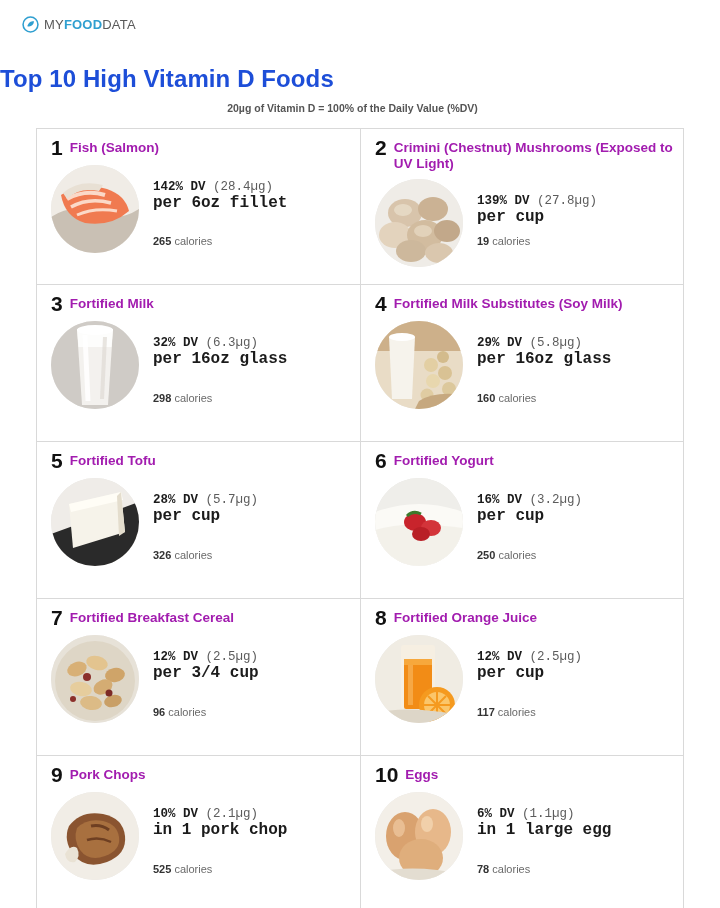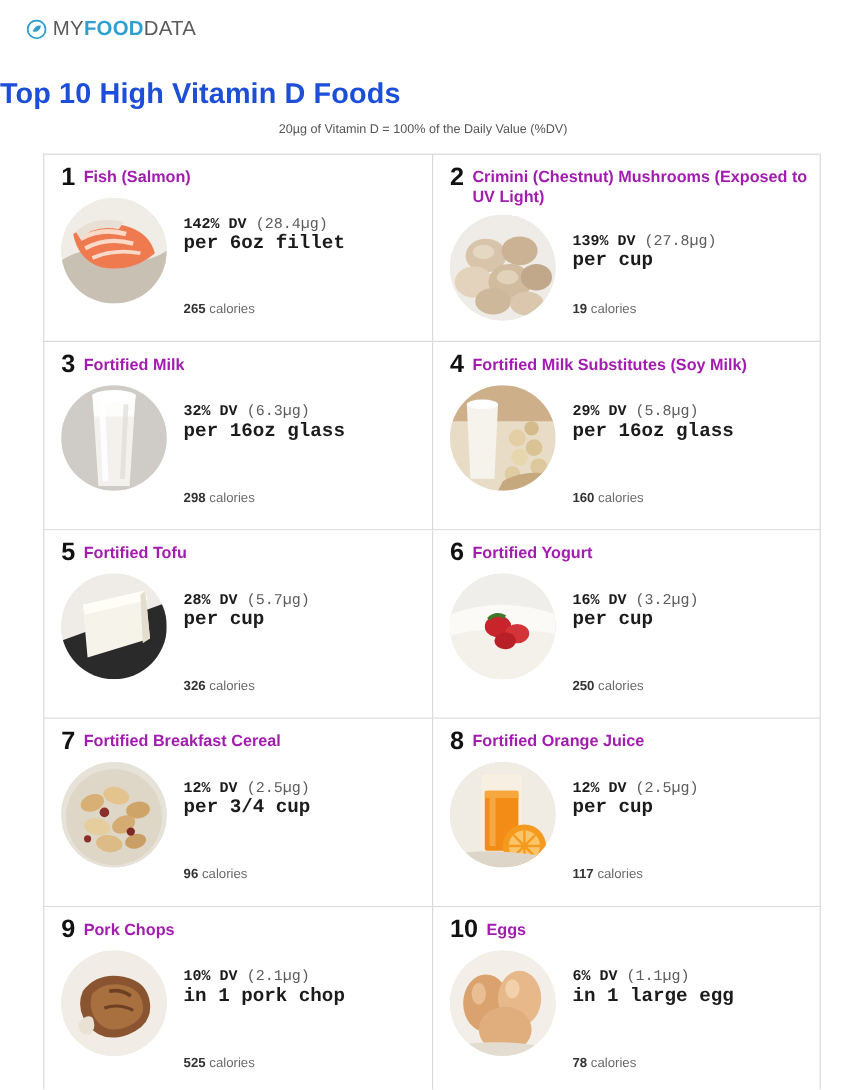--- a/index.html
+++ b/index.html
@@ -30,21 +30,21 @@
     height: 22px;
   }
   .brand-mark {
     width: 17px;
     height: 17px;
     position: relative;
     flex: none;
   }
   .brand-mark svg { display: block; }
   .brand-text {
-    font-size: 17px;
+    font-size: 13px;
     letter-spacing: 0.2px;
     font-weight: 400;
     color: #4a4a4a;
   }
   .brand-text .b1 { color: #5a5a5a; }
   .brand-text .b2 { color: #2f9fd0; font-weight: 700; }
   .brand-text .b3 { color: #5a5a5a; }
 
   
   .title {
@@ -53,20 +53,21 @@
     font-weight: 700;
     color: #1d4ed8;
     margin: 30px 0 0 0;
     letter-spacing: 0.1px;
   }
   .subtitle {
     text-align: center;
     font-size: 10.5px;
     color: #555;
     margin: 9px 15px 0 0;
+    font-weight: bold;
   }
 
   
   .grid {
     margin: 14px auto 0 auto;
     width: 648px;
     display: grid;
     grid-template-columns: 324px 324px;
     grid-auto-rows: 157px;
   }
@@ -132,21 +133,21 @@
   .dv .amt { color: #5c5c5c; font-weight: 400; }
   .serving {
     font-size: 16px;
     font-weight: 700;
     color: #1b1b1b;
     line-height: 16px;
   }
   .calories {
     position: absolute;
     left: 116px;
-    bottom: 20px;
+    bottom: 37px;
     font-size: 11px;
     color: #333;
   }
   .calories .num { font-weight: 700; }
   .calories .unit { color: #6a6a6a; }
 </style>
 </head>
 <body>
 
 <div class="page">

